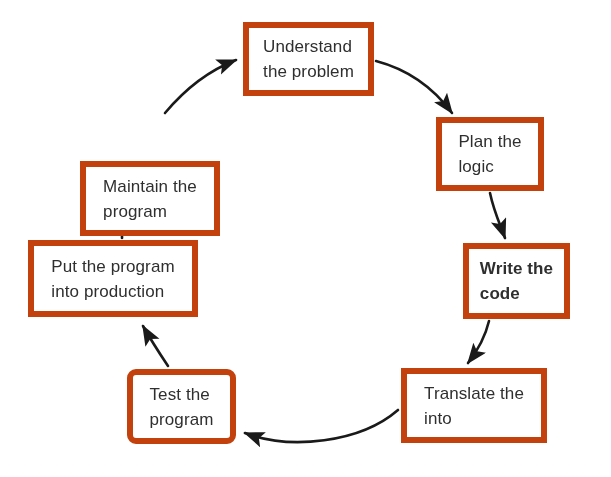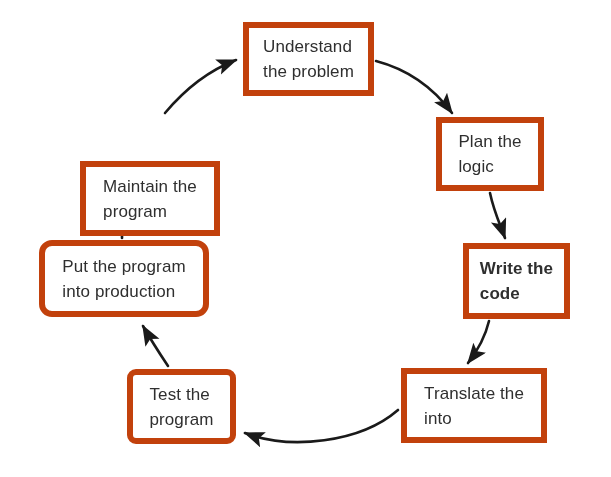--- a/index.html
+++ b/index.html
@@ -46,21 +46,21 @@
     padding: 0 9px;
     white-space: pre-line;
     text-align: left;
   }
   
   #node-understand { left: 243px; top: 22px;  width: 131px; height: 74px; }
   #node-plan       { left: 436px; top: 117px; width: 108px; height: 74px; }
   #node-write      { left: 463px; top: 243px; width: 107px; height: 76px; font-weight: bold; }
   #node-translate  { left: 401px; top: 368px; width: 146px; height: 75px; }
   #node-test       { left: 127px; top: 369px; width: 109px; height: 75px; border-radius: 9px; }
-  #node-put        { left: 39px;  top: 240px; width: 170px; height: 77px; border-radius: 13px; }
+  #node-put        { left: 28px;  top: 240px; width: 170px; height: 77px; }
   #node-maintain   { left: 80px;  top: 118px; width: 140px; height: 75px; margin-top: 43px; }
 </style>
 </head>
 <body>
 
 <div id="diagram-canvas">
 
   <svg id="arrow-layer" viewBox="0 0 611 477" width="611" height="477" xmlns="http://www.w3.org/2000/svg">
     <defs>
       <marker id="arrowhead" markerWidth="9" markerHeight="9" refX="7.4" refY="3.1" orient="auto" markerUnits="strokeWidth">

